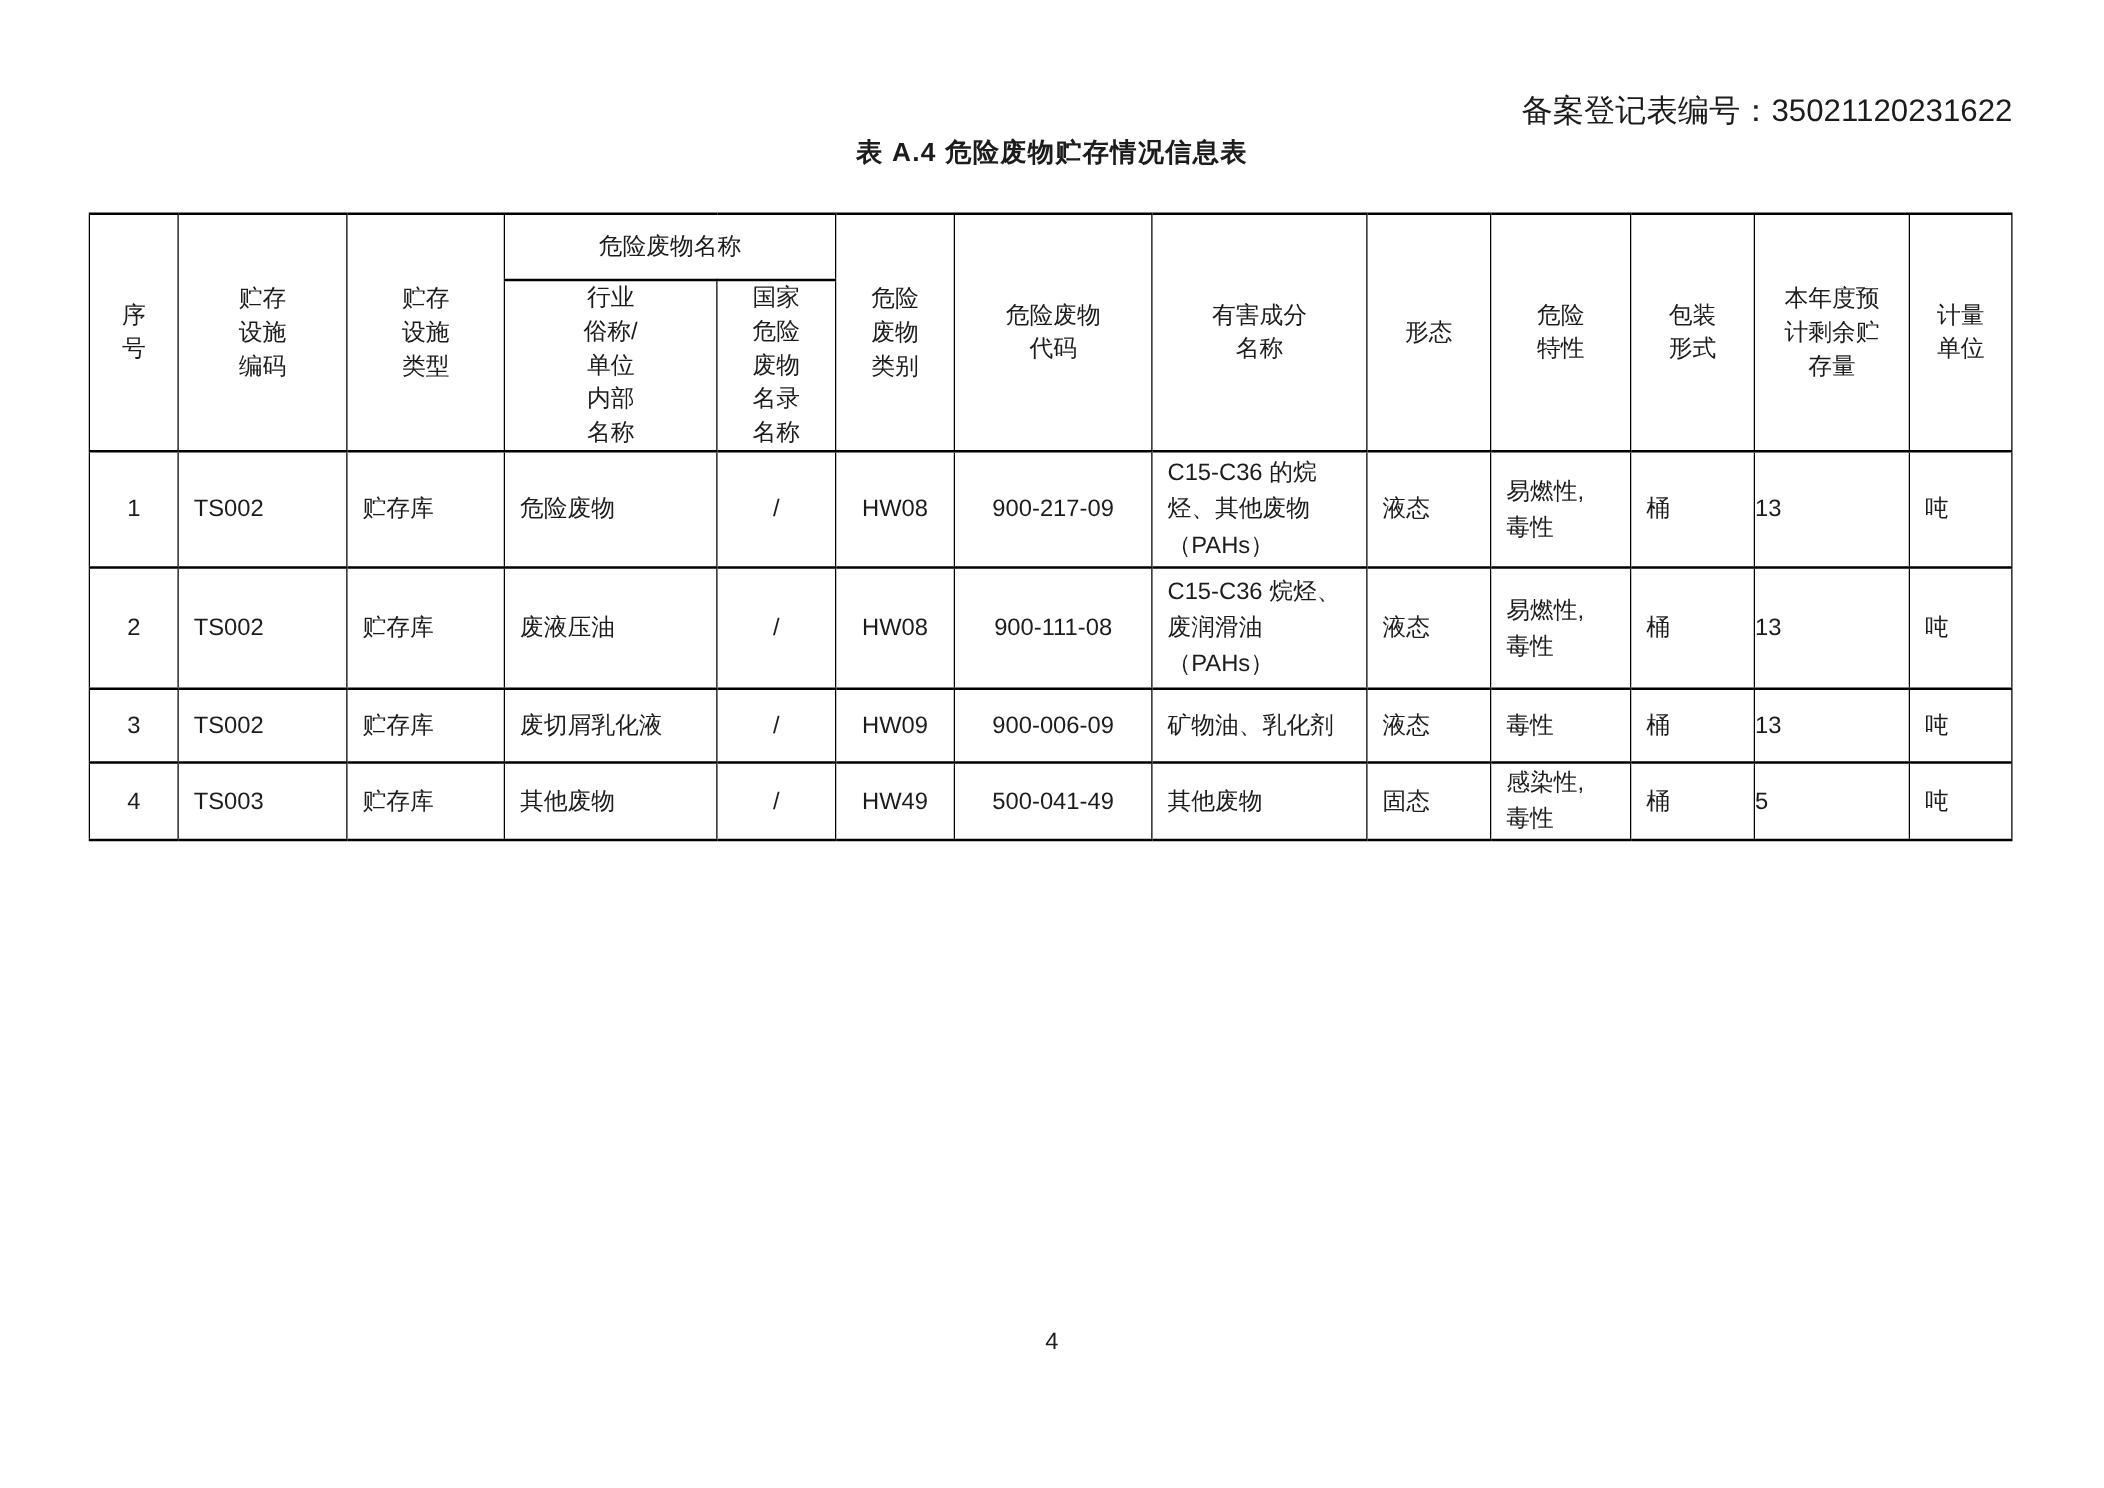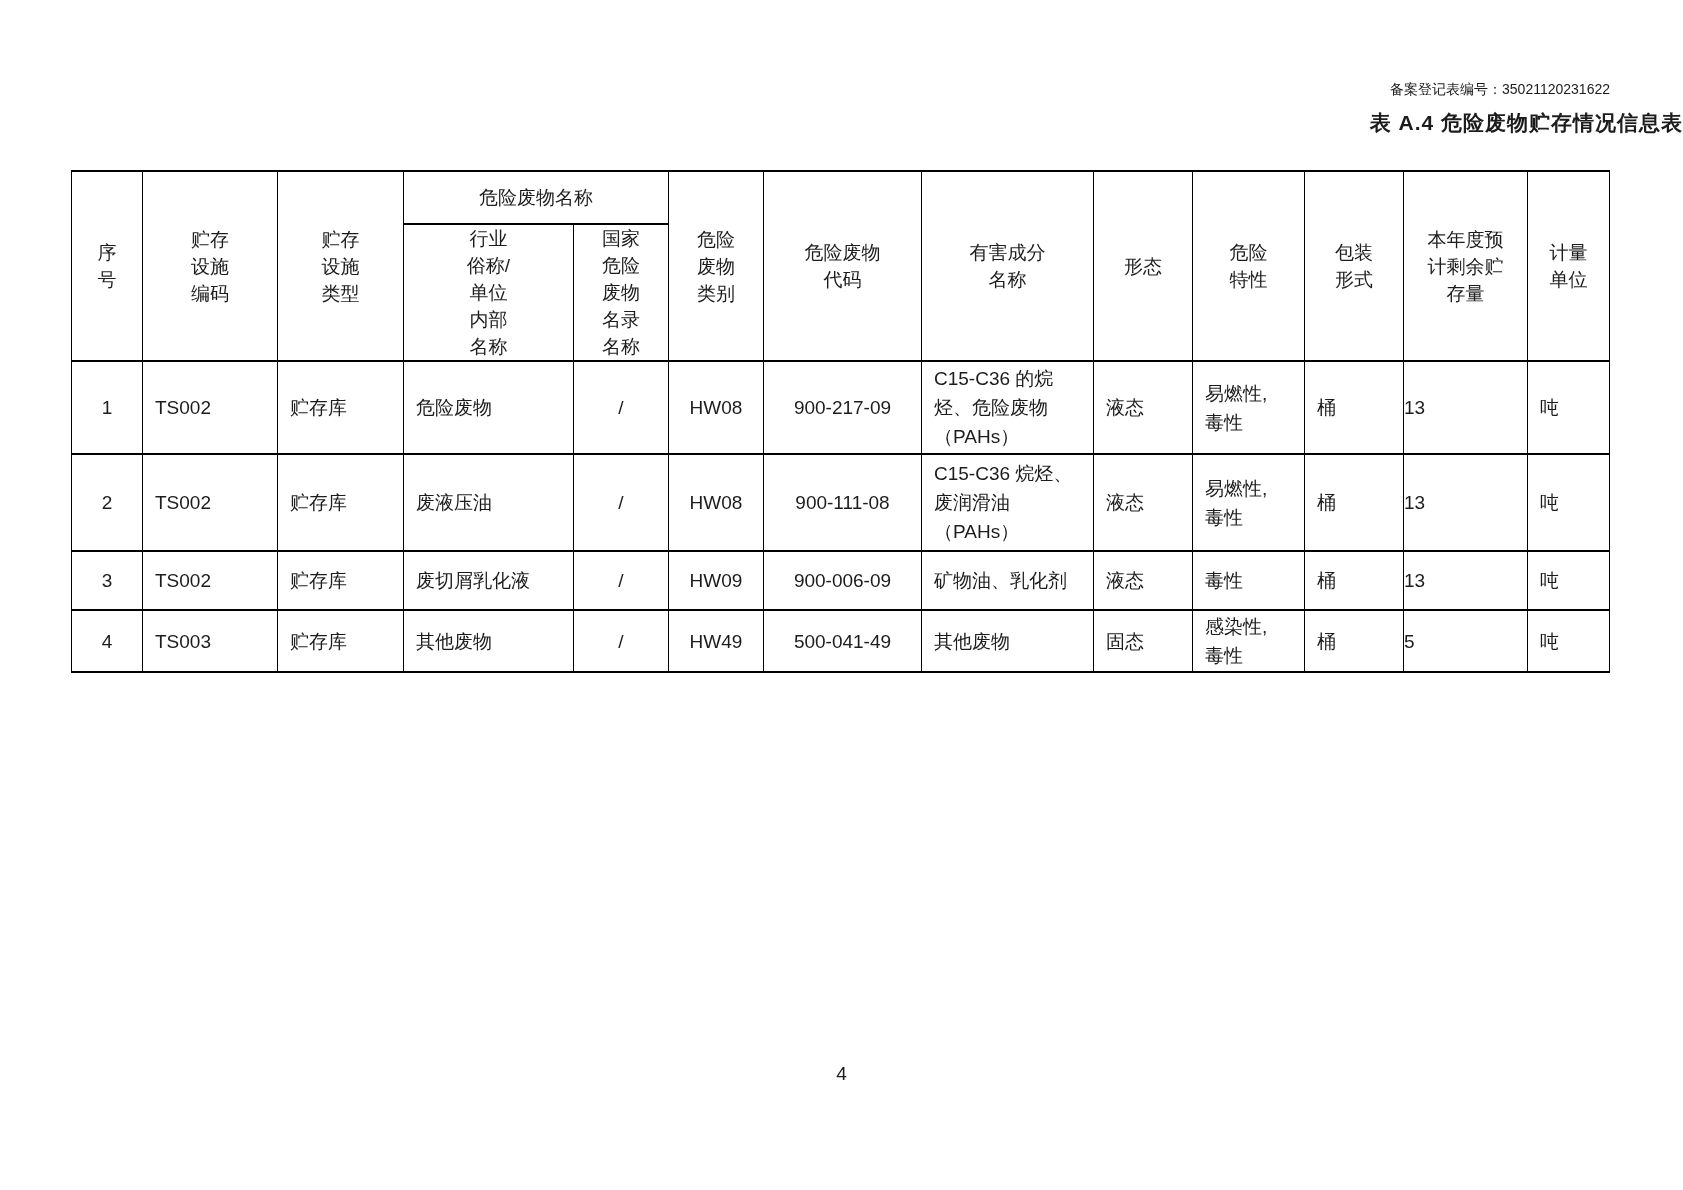--- a/index.html
+++ b/index.html
@@ -12,28 +12,28 @@
     height: 1190px;
     position: relative;
     overflow: hidden;
     font-family: "Liberation Sans", "DejaVu Sans", sans-serif;
     color: #1c1c1c;
   }
   .reg-line {
     margin-top: 76px;
     padding-right: 73px;
     text-align: right;
-    font-size: 14px;
+    font-size: 25px;
     height: 26px;
     line-height: 26px;
     white-space: pre;
   }
   .doc-title {
     margin-top: 7px;
-    text-align: right;
+    text-align: center;
     font-size: 21px;
     font-weight: bold;
     height: 28px;
     line-height: 28px;
     letter-spacing: 1px;
     white-space: pre;
   }
   table.waste-table {
     border-collapse: collapse;
     table-layout: fixed;
@@ -131,21 +131,21 @@
 
     <tr style="height:93px;">
       <td class="c">1</td>
       <td class="l">TS002</td>
       <td class="l">贮存库</td>
       <td class="l">危险废物</td>
       <td class="c">/</td>
       <td class="c">HW08</td>
       <td class="c">900-217-09</td>
       <td class="l">C15-C36 的烷
-烃、危险废物
+烃、其他废物
 （PAHs）</td>
       <td class="l">液态</td>
       <td class="l">易燃性,
 毒性</td>
       <td class="l">桶</td>
       <td class="r">13</td>
       <td class="l">吨</td>
     </tr>
     <tr style="height:97px;">
       <td class="c">2</td>

